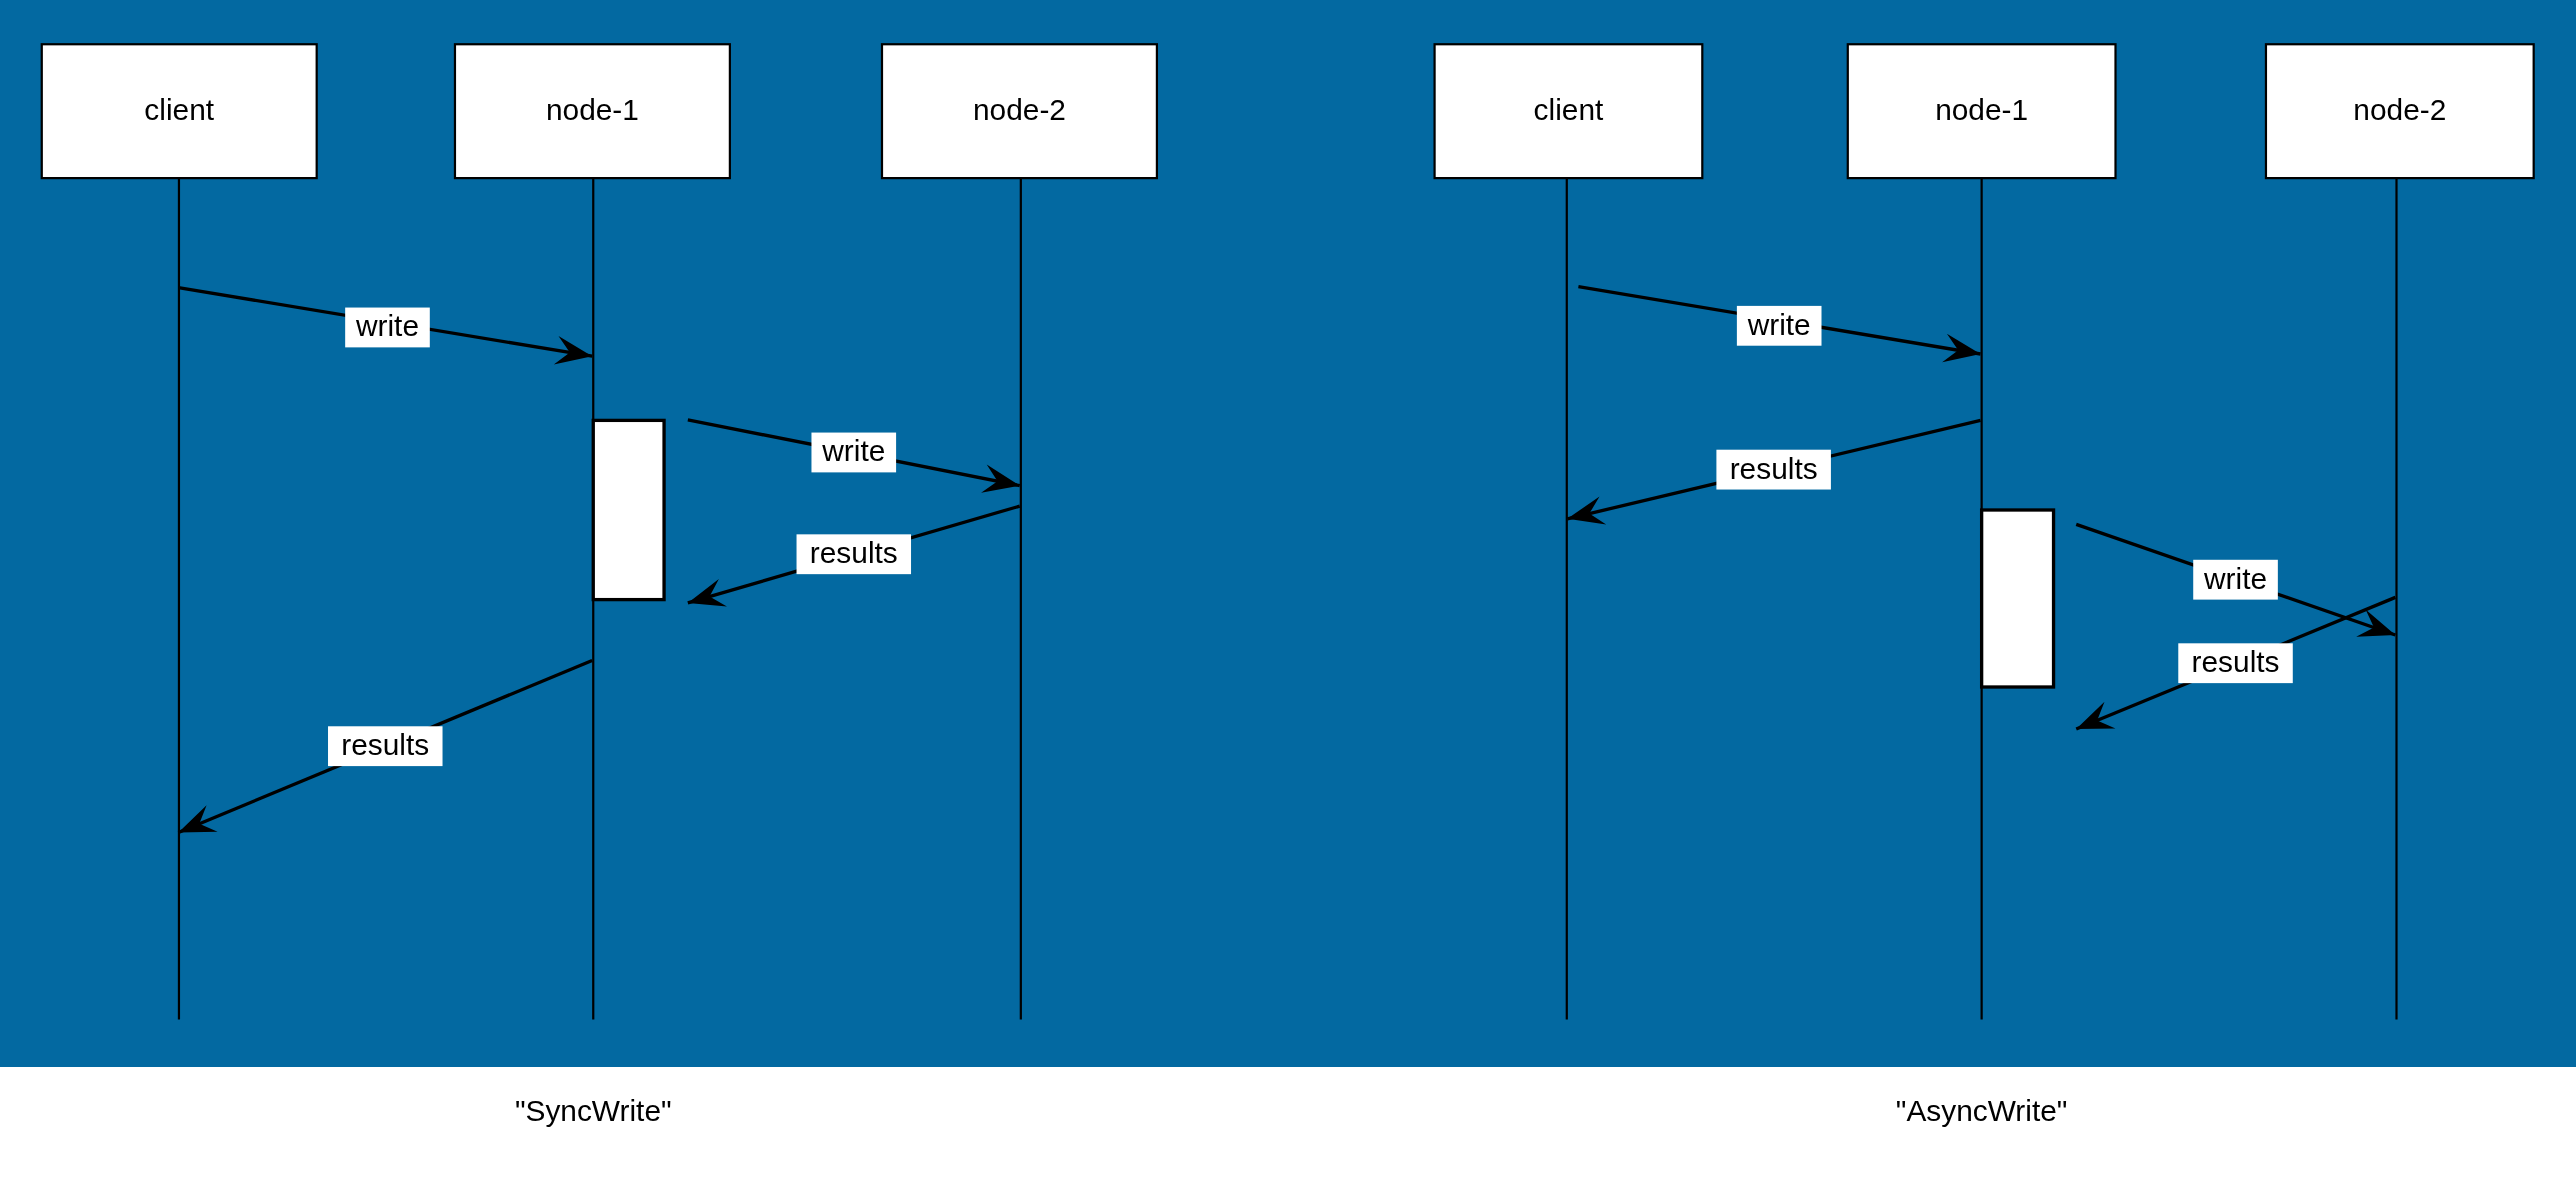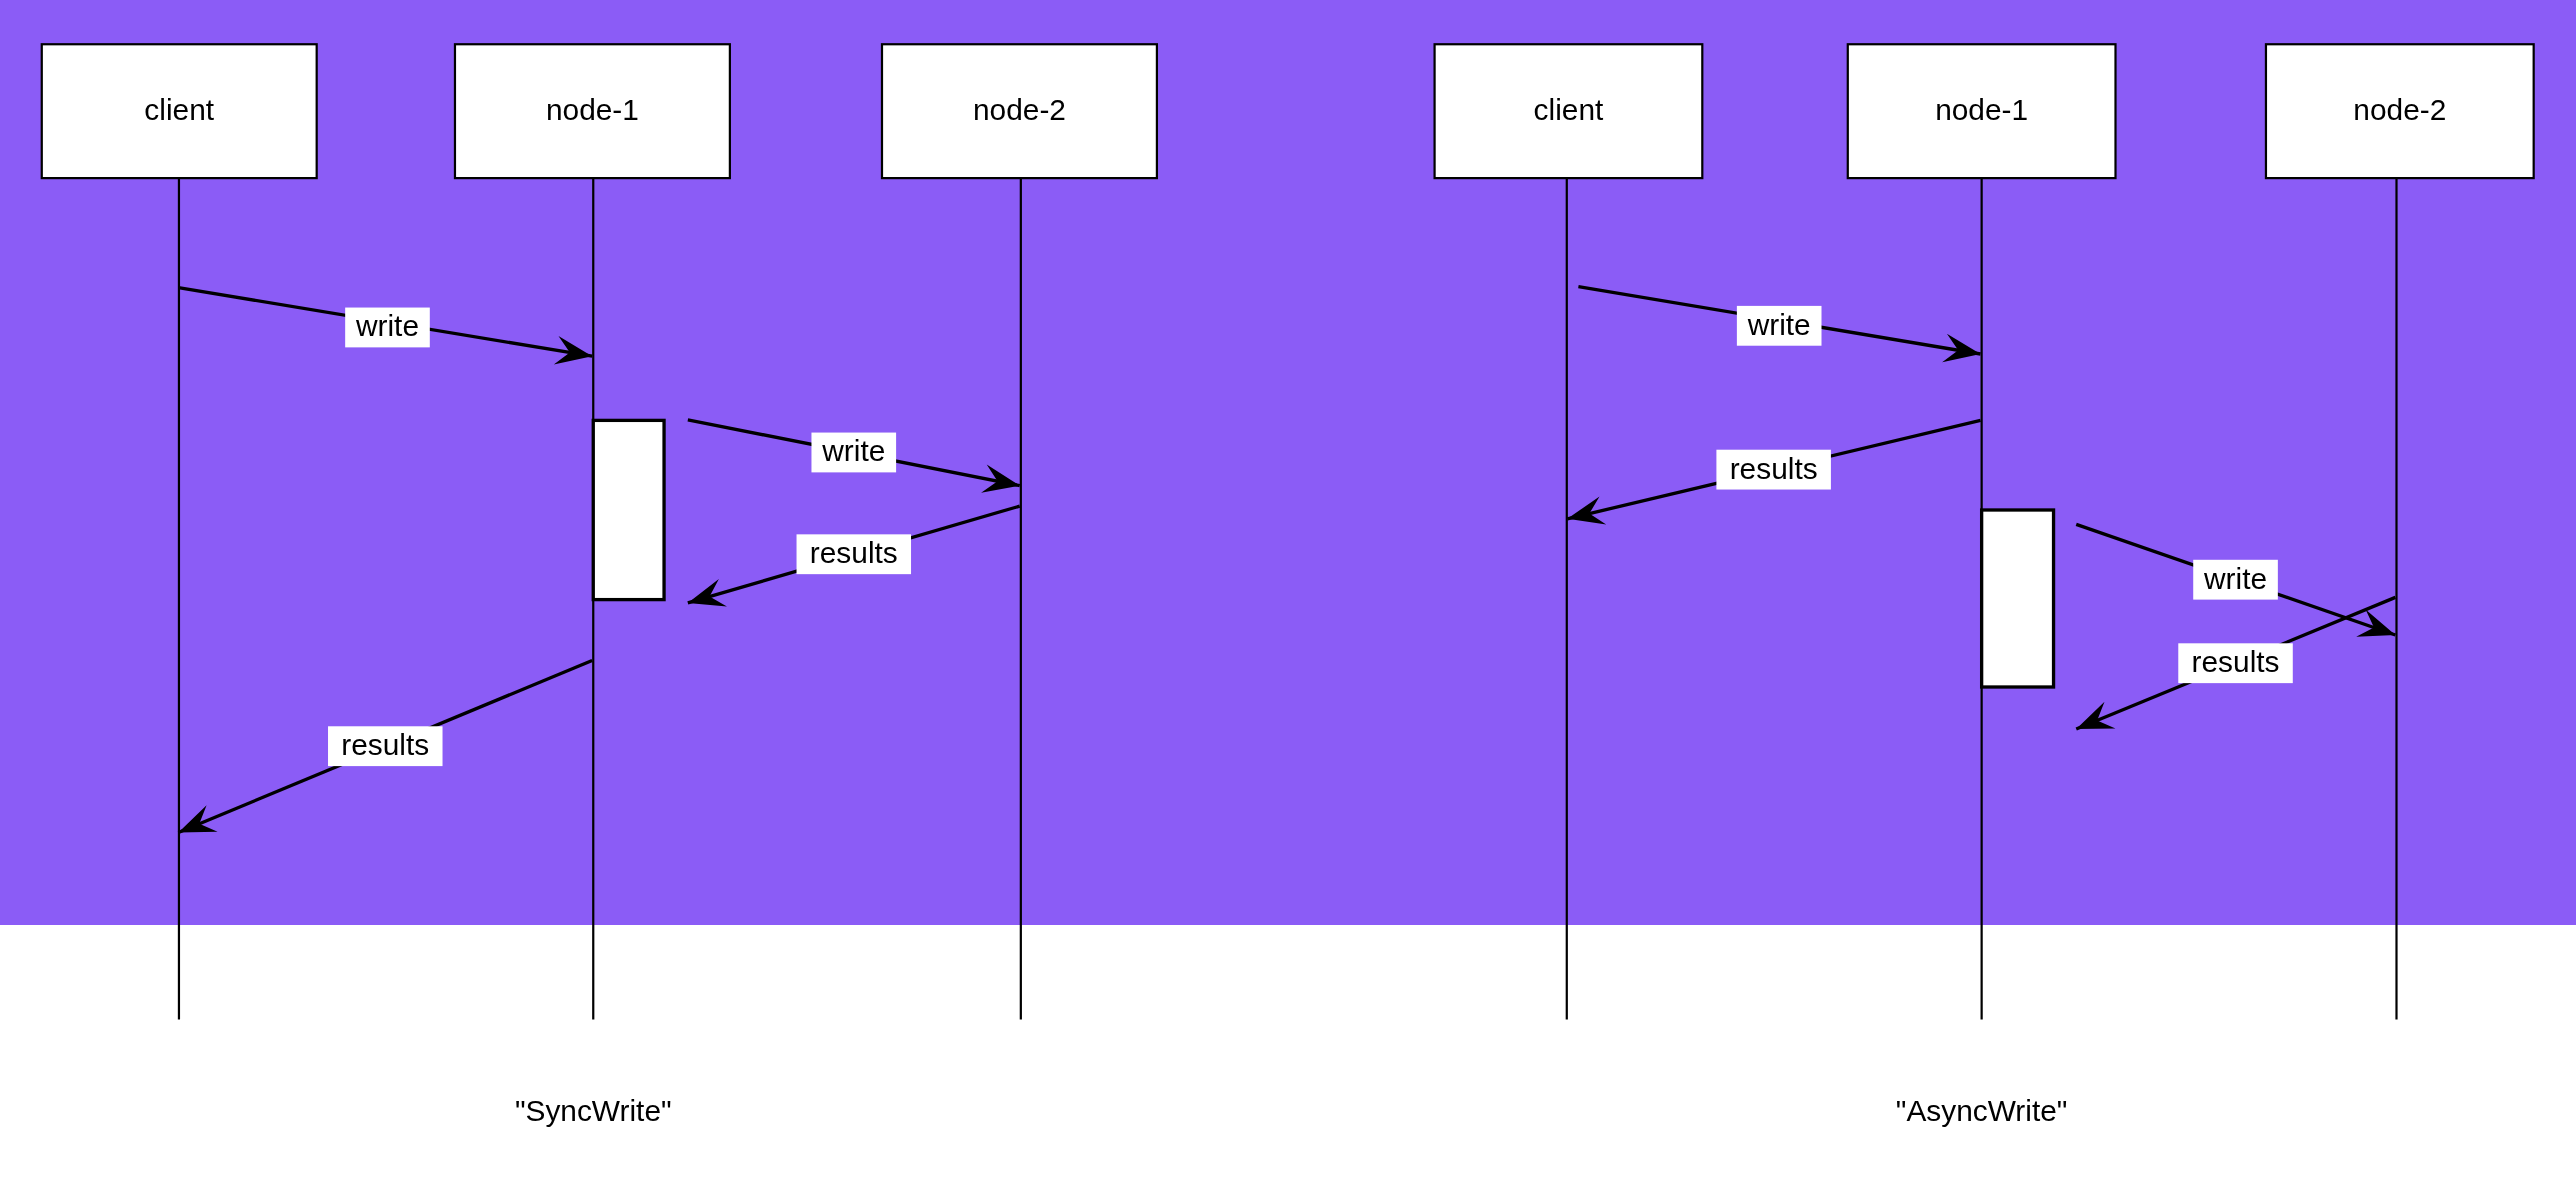--- a/index.html
+++ b/index.html
@@ -9,22 +9,22 @@
   }
   body {
     width: 2576px;
     height: 1197px;
     font-family: "Liberation Sans", sans-serif;
     overflow: hidden;
   }
   #canvas {
     position: relative;
     width: 2576px;
-    height: 925px;
-    background: #8b5cf6;
+    height: 1067px;
+    background: #0369a1;
   }
   svg.diagram-svg {
     position: absolute;
     top: 0;
     left: 0;
     width: 2576px;
     height: 1197px;
     display: block;
   }
   .participant-box {

